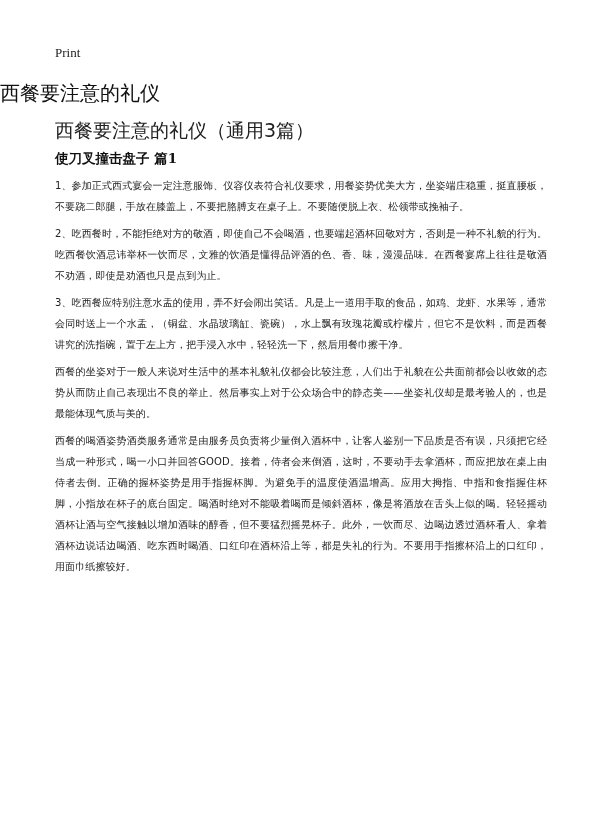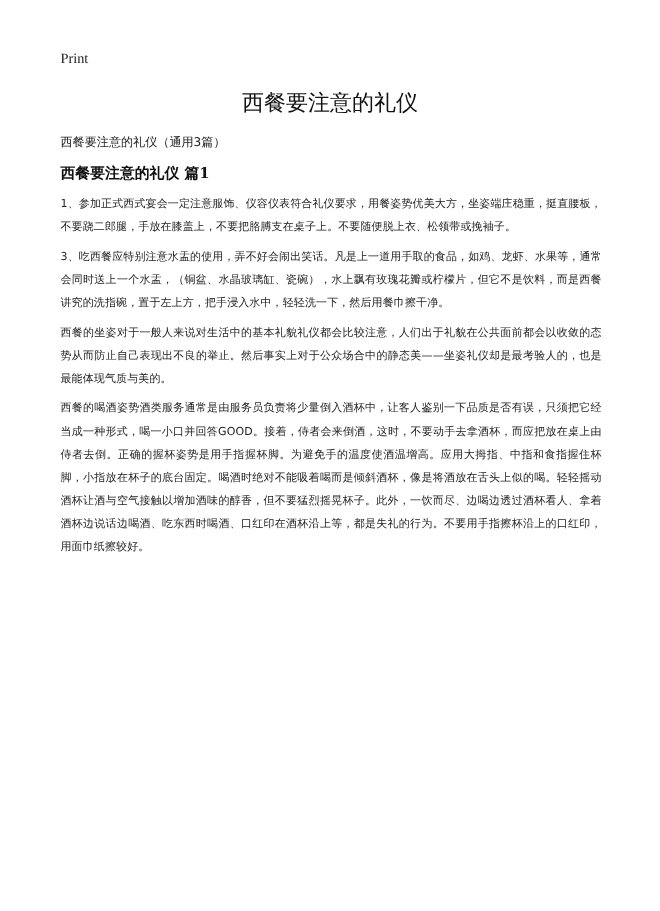--- a/index.html
+++ b/index.html
@@ -1,37 +1,38 @@
 <!DOCTYPE html>
 <html><head>
 <meta charset="utf-8">
 <style>
   html, body { margin:0; padding:0; background:#ffffff; }
   body { width:600px; height:828px; position:relative; overflow:hidden;
          font-family:"DejaVu Sans", "Liberation Sans", sans-serif; color:#1a1a1a; }
   .print-link { position:absolute; left:55px; top:45px; font-family:"Liberation Serif","DejaVu Serif",serif;
                 font-size:13px; color:#222; cursor:pointer;text-align:right; }
-  .title { position:absolute; left:0; width:600px; top:80px; text-align:center;
+  .title { position:absolute; left:0; width:600px; top:80px; text-align:left;
            font-size:20px; line-height:26px; color:#111; }
-  .subtitle { position:absolute; left:55px; top:120px; font-size:11px; line-height:20px; color:#222; }
+  .subtitle { position:absolute; left:55px; top:120px; font-size:19px; line-height:20px; color:#222; }
   .section-heading { position:absolute; left:55px; top:148px; font-size:13.5px; line-height:20px;
                      font-weight:bold; color:#111; font-family:"DejaVu Serif","Liberation Serif",serif; }
   .body-text { position:absolute; left:55px; top:175px; width:492px; }
   .para { margin:0 0 6px 0; font-size:10px; line-height:21px; color:#222; text-align:justify;
           word-break:break-all; letter-spacing:0.1px; }
 </style>
 </head>
 <body>
 
 <span class="print-link">Print</span>
 
 <h1 class="title" style="margin:0;font-weight:normal;">西餐要注意的礼仪</h1>
 
 <div class="subtitle">西餐要注意的礼仪（通用3篇）</div>
 
-<div class="section-heading">西餐要注意的礼仪 篇1</div>
+<div class="section-heading">使刀叉撞击盘子 篇1</div>
 
 <div class="body-text">
   <p class="para">1、参加正式西式宴会一定注意服饰、仪容仪表符合礼仪要求，用餐姿势优美大方，坐姿端庄稳重，挺直腰板，不要跷二郎腿，手放在膝盖上，不要把胳膊支在桌子上。不要随便脱上衣、松领带或挽袖子。</p>
+  <p class="para">2、吃西餐时，不能拒绝对方的敬酒，即使自己不会喝酒，也要端起酒杯回敬对方，否则是一种不礼貌的行为。吃西餐饮酒忌讳举杯一饮而尽，文雅的饮酒是懂得品评酒的色、香、味，漫漫品味。在西餐宴席上往往是敬酒不劝酒，即使是劝酒也只是点到为止。</p>
   <p class="para">3、吃西餐应特别注意水盂的使用，弄不好会闹出笑话。凡是上一道用手取的食品，如鸡、龙虾、水果等，通常会同时送上一个水盂，（铜盆、水晶玻璃缸、瓷碗），水上飘有玫瑰花瓣或柠檬片，但它不是饮料，而是西餐讲究的洗指碗，置于左上方，把手浸入水中，轻轻洗一下，然后用餐巾擦干净。</p>
   <p class="para">西餐的坐姿对于一般人来说对生活中的基本礼貌礼仪都会比较注意，人们出于礼貌在公共面前都会以收敛的态势从而防止自己表现出不良的举止。然后事实上对于公众场合中的静态美——坐姿礼仪却是最考验人的，也是最能体现气质与美的。</p>
   <p class="para">西餐的喝酒姿势酒类服务通常是由服务员负责将少量倒入酒杯中，让客人鉴别一下品质是否有误，只须把它经当成一种形式，喝一小口并回答GOOD。接着，侍者会来倒酒，这时，不要动手去拿酒杯，而应把放在桌上由侍者去倒。正确的握杯姿势是用手指握杯脚。为避免手的温度使酒温增高。应用大拇指、中指和食指握住杯脚，小指放在杯子的底台固定。喝酒时绝对不能吸着喝而是倾斜酒杯，像是将酒放在舌头上似的喝。轻轻摇动酒杯让酒与空气接触以增加酒味的醇香，但不要猛烈摇晃杯子。此外，一饮而尽、边喝边透过酒杯看人、拿着酒杯边说话边喝酒、吃东西时喝酒、口红印在酒杯沿上等，都是失礼的行为。不要用手指擦杯沿上的口红印，用面巾纸擦较好。</p>
 </div>
 
 </body></html>

